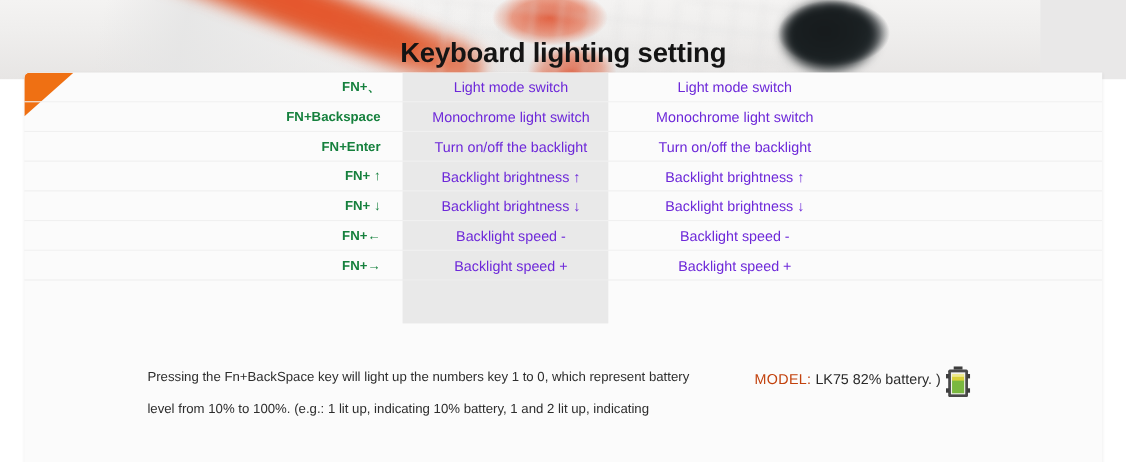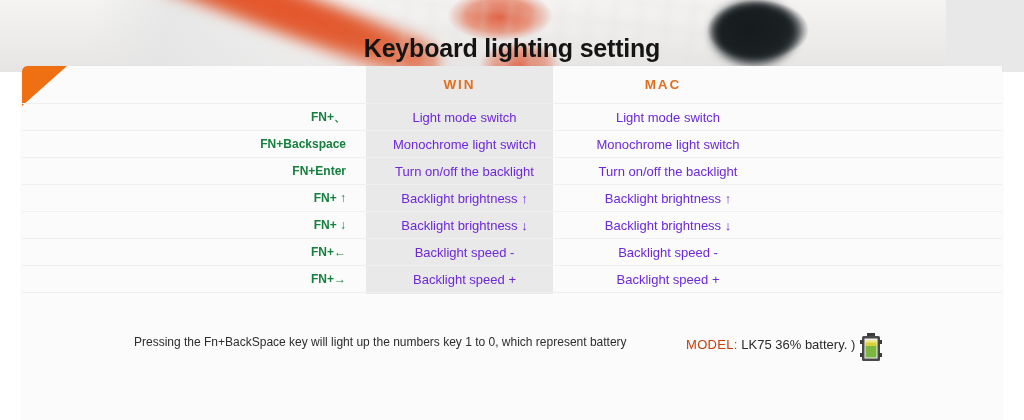--- a/index.html
+++ b/index.html
@@ -213,26 +213,20 @@
   <div id="hero-right"></div>
 </div>
 <div id="hero-title">Keyboard lighting setting</div>
 
 <div id="card">
   <div id="card-corner"></div>
 
   <div id="table">
     <div id="win-band"></div>
 
-    <div class="trow header">
-      <div class="c-key"></div>
-      <div class="c-win hdr">WIN</div>
-      <div class="c-mac hdr">MAC</div>
-      <div class="c-pad"></div>
-    </div>
 
     <div class="trow">
       <div class="c-key key">FN+、</div>
       <div class="c-win val">Light mode switch</div>
       <div class="c-mac val">Light mode switch</div>
       <div class="c-pad"></div>
     </div>
 
     <div class="trow">
       <div class="c-key key">FN+Backspace</div>
@@ -272,25 +266,26 @@
     <div class="trow last">
       <div class="c-key key">FN+→</div>
       <div class="c-win val">Backlight speed +</div>
       <div class="c-mac val">Backlight speed +</div>
       <div class="c-pad"></div>
     </div>
   </div>
 
   <div id="note">
     <div>Pressing the Fn+BackSpace key will light up the numbers key 1 to 0, which represent battery</div>
+    <div>level from 10% to 100%. (e.g.: 1 lit up, indicating 10% battery, 1 and 2 lit up, indicating</div>
   </div>
 
   <div id="model-overlay">
     <span class="lbl">MODEL:</span>
-    <span>LK75 36% battery. )</span>
+    <span>LK75 82% battery. )</span>
   </div>
 
   <svg id="battery-icon" viewBox="0 0 22 28">
     <rect x="7" y="0" width="8" height="3" fill="#3d3d3d"></rect>
     <rect x="2" y="3" width="18" height="25" rx="1.5" fill="#494949"></rect>
     <rect x="4.5" y="5.5" width="13" height="20" fill="#f2f2ee"></rect>
     <rect x="5.5" y="12" width="11" height="12.5" fill="#7ab840"></rect>
     <rect x="5.5" y="9" width="11" height="4" fill="#d8d13a"></rect>
     <rect x="5.5" y="7" width="11" height="2.5" fill="#eee98f"></rect>
     <rect x="0" y="7" width="3" height="4" fill="#3d3d3d"></rect>

